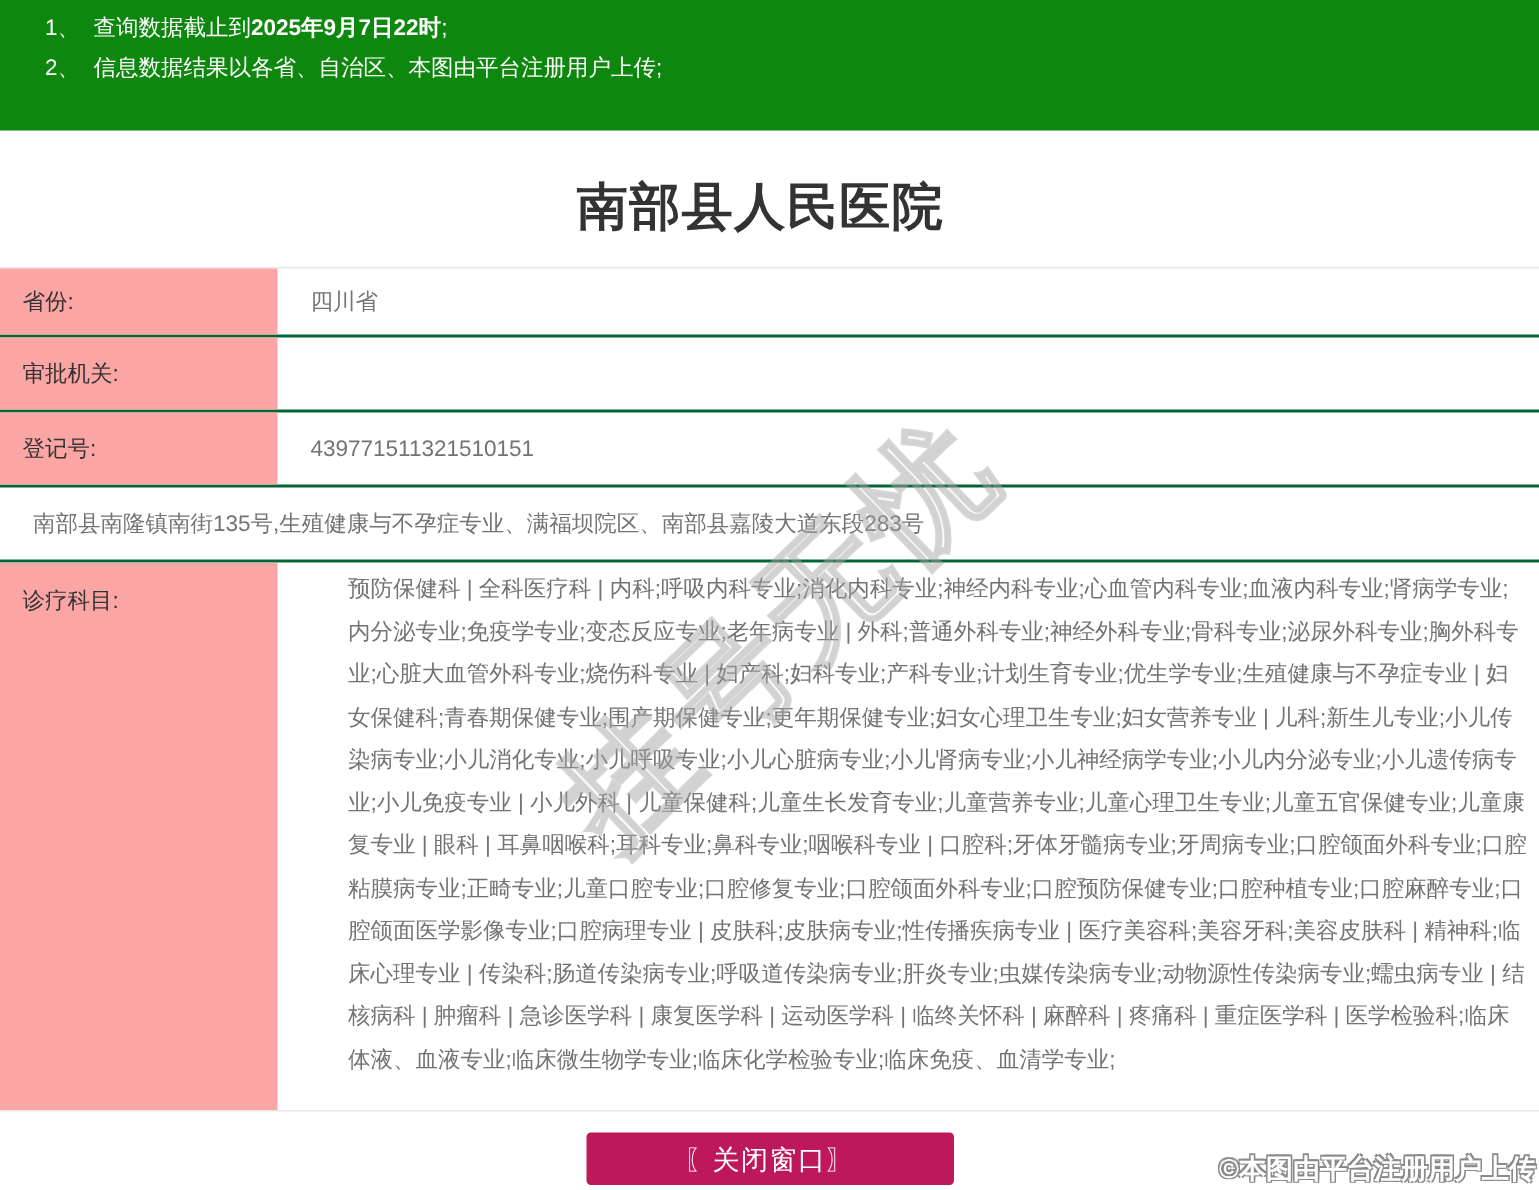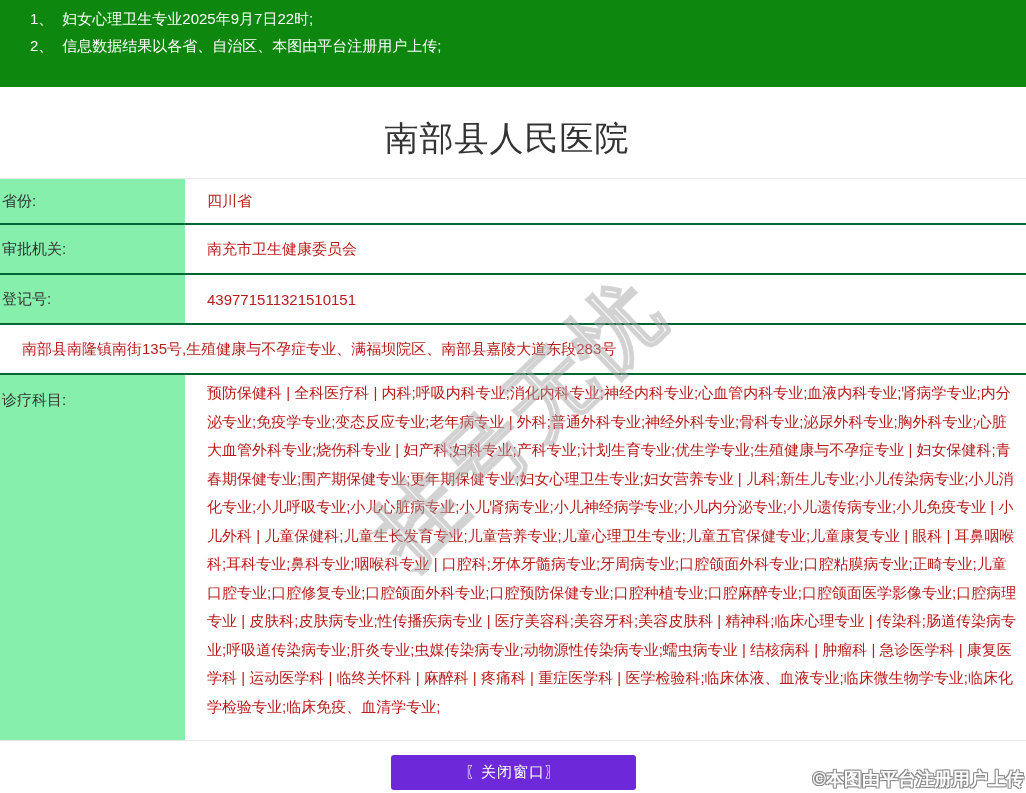--- a/index.html
+++ b/index.html
@@ -3,75 +3,74 @@
 <meta charset="utf-8">
 <style>
   html,body { margin:0; padding:0; background:#fff; }
   body { font-family:"Liberation Sans","DejaVu Sans",sans-serif; }
   .page { position:relative; width:1026px; height:793px; background:#ffffff; overflow:hidden; margin:0; }
 
   
   .banner { background:#0d870d; height:87px; box-sizing:border-box; padding:5px 10px 0 30px; color:#ffffff; }
   .banner-line { height:27px; line-height:27px; font-size:15px; white-space:nowrap; overflow:hidden; }
   .banner-line .num { margin-right:9px; }
-  .banner-line .bold { font-weight:normal; }
+  .banner-line .bold { font-weight:bold; }
 
   
-  .title { text-align:center; font-size:34px; font-weight:400; color:#333333; margin:27px 12px 0 0; height:48px; line-height:48px; letter-spacing:1px; }
+  .title { text-align:center; font-size:34px; font-weight:700; color:#333333; margin:27px 12px 0 0; height:48px; line-height:48px; letter-spacing:1px; }
 
   
   .info-table { margin-top:16px; border-top:1px solid #e8e8e8; border-bottom:1px solid #e8e8e8; }
   .trow { display:flex; border-bottom:2px solid #006633; }
-  .trow:last-child { border-bottom:none; }
-  .trow .lbl { flex:0 0 185px; width:185px; background:#86efac; box-sizing:border-box; padding-left:2px;
+  .trow:last-child { border-bottom:none;gap:25px; }
+  .trow .lbl { flex:0 0 185px; width:185px; background:#fca5a5; box-sizing:border-box; padding-left:15px;
                font-size:15px; color:#333333; display:flex; align-items:center; }
   .trow .val { flex:1; box-sizing:border-box; padding-left:22px; padding-right:8px;
-               font-size:15px; color:#b91c1c; display:flex; align-items:center; }
+               font-size:15px; color:#737373; display:flex; align-items:center; }
   .trow.r1 { height:44px; }
   .trow.r2, .trow.r3, .trow.r4 { height:48px; }
   .trow.r5 { height:365px; overflow:hidden; }
   .trow.r5 .lbl { display:block; padding-top:16px; }
   .trow.r5 .val { display:block; padding-top:4px; line-height:28.5px; word-break:break-all; }
 
   
   .btn-row { margin-top:14px; text-align:center; }
-  .close-btn { width:245px; height:35px; background:#6d28d9; color:#ffffff; border:none; border-radius:3px;
-               font-size:15px; font-family:Liberation Sans, sans-serif; cursor:pointer; letter-spacing:1px; }
+  .close-btn { width:245px; height:35px; background:#be185d; color:#ffffff; border:none; border-radius:3px;
+               font-size:18px; font-family:Liberation Sans, sans-serif; cursor:pointer; letter-spacing:1px; }
 
   
   .watermark { position:absolute; left:330px; top:365px; width:380px; text-align:center; white-space:nowrap;
                transform:rotate(-44deg); font-size:85px; font-weight:bold; letter-spacing:6px;
                color:rgba(190,190,190,0.10); -webkit-text-stroke:2px rgba(165,165,165,0.45);
                pointer-events:none; z-index:5; }
 
   
   .footer-note { position:absolute; right:2px; bottom:2px; font-size:18px; font-weight:bold; color:#ffffff;
                  text-shadow:-1px -1px 0 #8a8a8a, 1px -1px 0 #8a8a8a, -1px 1px 0 #8a8a8a, 1px 1px 0 #8a8a8a;
                  z-index:6; }
 </style>
 </head>
 <body>
 
 <div class="page">
 
   <div class="banner" id="banner">
-      <div class="banner-line"><span class="num">1、</span><span>妇女心理卫生专业</span><span class="bold">2025年9月7日22时</span><span>;</span></div>
+      <div class="banner-line"><span class="num">1、</span><span>查询数据截止到</span><span class="bold">2025年9月7日22时</span><span>;</span></div>
       <div class="banner-line"><span class="num">2、</span><span>信息数据结果以各省、自治区、本图由平台注册用户上传;</span></div>
     </div>
 
   <h1 class="title">南部县人民医院</h1>
 
   <div class="info-table" id="infoTable">
       <div class="trow r1">
         <div class="lbl">省份:</div>
         <div class="val">四川省</div>
       </div>
       <div class="trow r2">
         <div class="lbl">审批机关:</div>
-        <div class="val">南充市卫生健康委员会</div>
       </div>
       <div class="trow r3">
         <div class="lbl">登记号:</div>
         <div class="val">439771511321510151</div>
       </div>
       <div class="trow r4">
         <div class="val">南部县南隆镇南街135号,生殖健康与不孕症专业、满福坝院区、南部县嘉陵大道东段283号</div>
       </div>
       <div class="trow r5">
         <div class="lbl">诊疗科目:</div>

